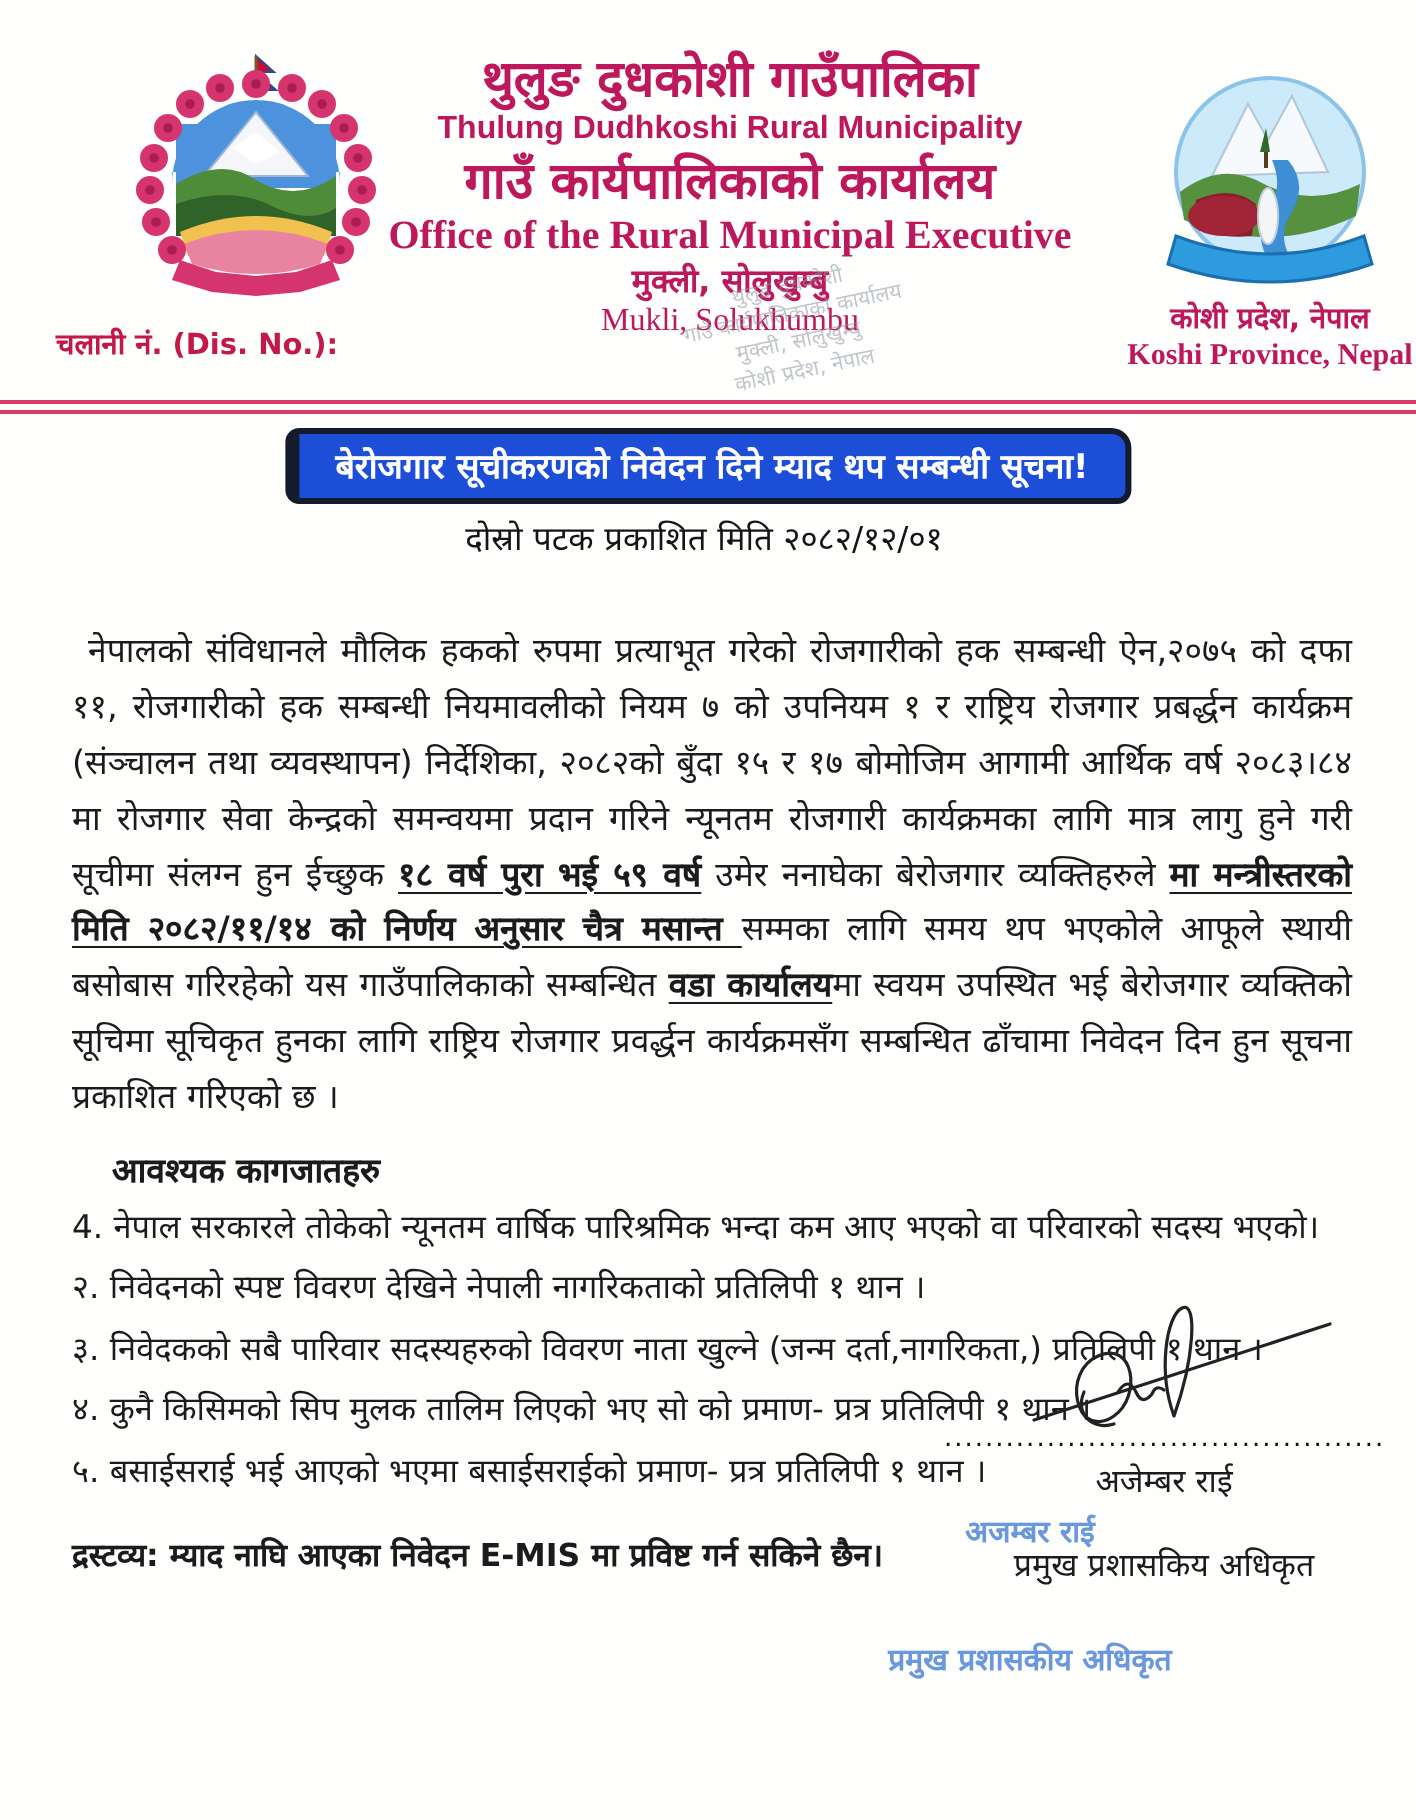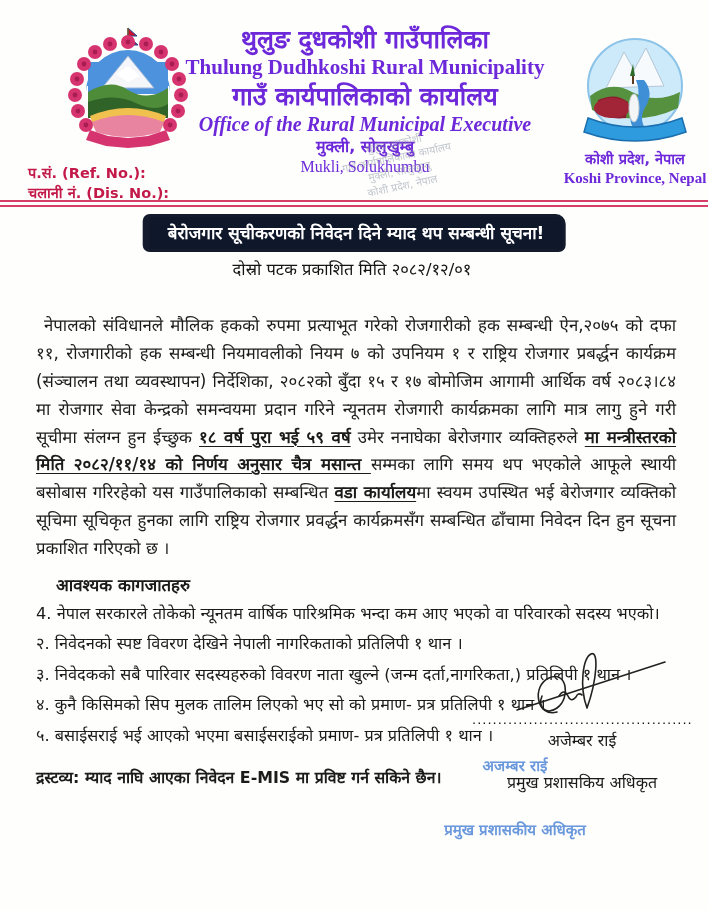--- a/index.html
+++ b/index.html
@@ -6,41 +6,41 @@
   .page{
     position:relative;width:708px;height:910px;margin:0 auto;
     background:#fefefdl;background-color:#fefefd;
     font-family:"DejaVu Sans","Liberation Sans",sans-serif;
     color:#1b1b1b;overflow:hidden;
   }
   
   .emblem{position:absolute;left:66px;top:26px;width:124px;height:126px;}
   .koshi-logo{position:absolute;left:576px;top:36px;width:118px;height:112px;}
   .head-center{position:absolute;left:150px;top:26px;width:430px;text-align:center;}
-  .crimson{color:#6d28d9;}
+  .crimson{color:#be185d;}
   .t-np1{font-size:25px;font-weight:bold;line-height:1.15;}
-  .t-en1{font-family:Liberation Serif, serif;font-size:21px;font-weight:bold;line-height:1.2;}
+  .t-en1{font-family:Liberation Sans, sans-serif;font-size:16px;font-weight:bold;line-height:1.2;}
   .t-np2{font-size:25px;font-weight:bold;line-height:1.2;margin-top:2px;}
-  .t-en2{font-family:"Liberation Serif","DejaVu Serif",serif;font-size:20px;font-weight:bold;line-height:1.2;font-style:italic;}
+  .t-en2{font-family:"Liberation Serif","DejaVu Serif",serif;font-size:20px;font-weight:bold;line-height:1.2;}
   .t-np3{font-size:16px;font-weight:bold;line-height:1.25;margin-top:1px;}
   .t-en3{font-family:"Liberation Serif","DejaVu Serif",serif;font-size:16px;font-weight:normal;line-height:1.2;}
   .province{position:absolute;left:556px;top:148px;width:158px;text-align:center;}
   .prov-np{font-size:14.5px;font-weight:bold;}
   .prov-en{font-family:"Liberation Serif","DejaVu Serif",serif;font-size:15px;font-weight:bold;margin-top:2px;}
   .refbox{position:absolute;left:28px;top:164px;font-size:14.5px;font-weight:bold;color:#c31949;line-height:1.35;}
   .faint-stamp{
     position:absolute;left:318px;top:136px;width:160px;text-align:center;
     transform:rotate(-12deg);color:#8d96a4;opacity:.55;font-size:10.5px;line-height:1.35;
   }
   .divider{position:absolute;left:0;top:200px;width:708px;height:3px;
     border-top:2px solid #d43e67;border-bottom:2px solid #d43e67;}
   
   .band{
     position:absolute;top:214px;left:50%;transform:translateX(-50%);
-    background:#0f172a;color:#ffffff;font-size:17px;font-weight:bold;
+    background:#1d4ed8;color:#ffffff;font-size:17px;font-weight:bold;
     padding:4px 18px 5px 18px;white-space:nowrap;
     border:3px solid #141b2d;border-left:7px solid #141b2d;border-radius:7px 10px 7px 7px;
   }
   .pubdate{position:absolute;top:257px;left:0;width:704px;text-align:center;font-size:16.5px;color:#141414;}
   
   .bodywrap{position:absolute;left:36px;top:312px;width:640px;}
   .para{font-size:16.8px;line-height:1.66;text-align:justify;text-indent:8px;margin:0;}
   .bu{font-weight:bold;text-decoration:underline;text-underline-offset:3px;}
   .docs-h{margin-top:10px;padding-left:20px;font-weight:bold;font-size:16.8px;}
   .doc-item{margin-top:6px;font-size:16.3px;line-height:1.5;}
@@ -148,21 +148,20 @@
       <path d="M12 82 Q59 100 106 82 L110 96 Q59 114 8 96 Z" fill="#2f9bdf" stroke="#1a6fae" stroke-width="1.5"></path>
     </svg>
   </div>
 
   <div class="province">
     <div class="prov-np crimson">कोशी प्रदेश, नेपाल</div>
     <div class="prov-en crimson">Koshi Province, Nepal</div>
   </div>
 
   <div class="refbox">
-    <div>प.सं. (Ref. No.):</div>
     <div>चलानी नं. (Dis. No.):</div>
   </div>
 
   <div class="divider"></div>
 
   <div class="band">बेरोजगार सूचीकरणको निवेदन दिने म्याद थप सम्बन्धी सूचना!</div>
 
   <div class="pubdate">दोस्रो पटक प्रकाशित मिति २०८२/१२/०१</div>
 
   <div class="bodywrap">

